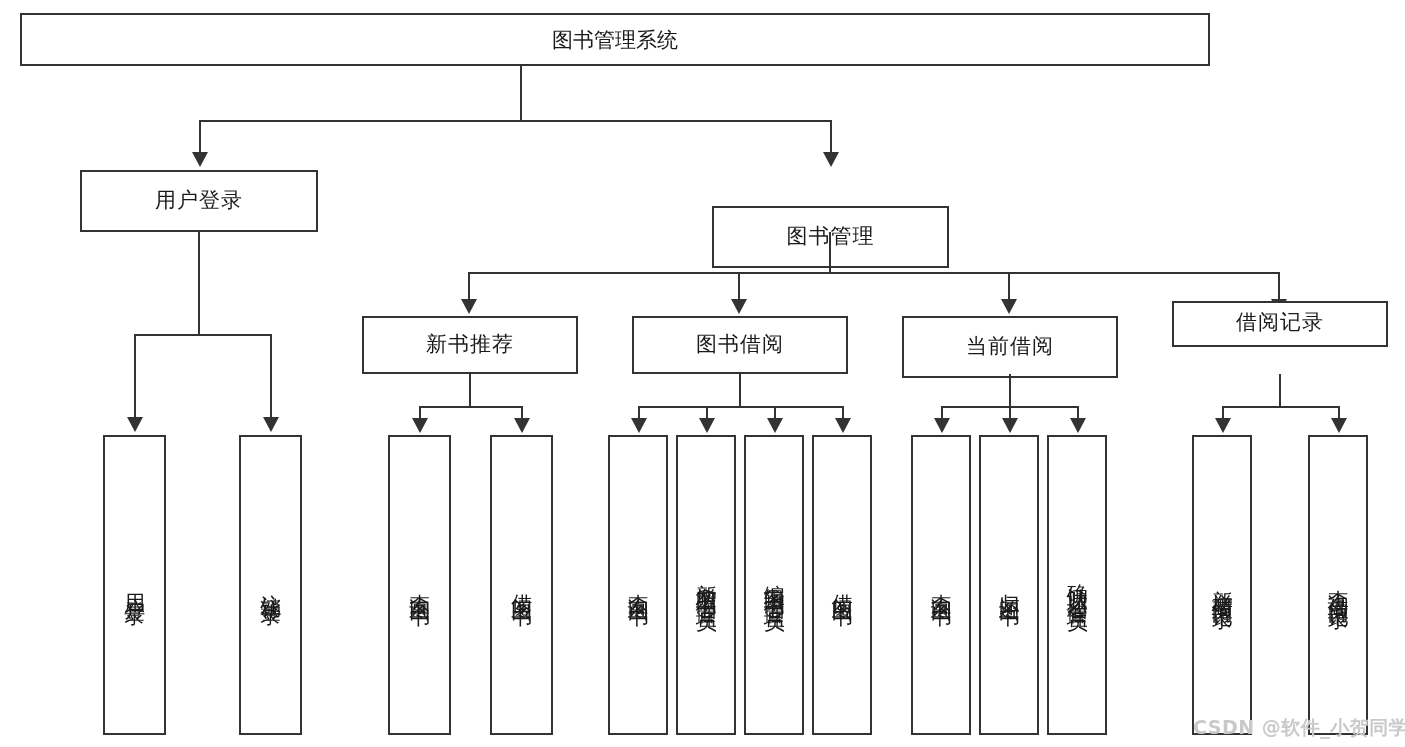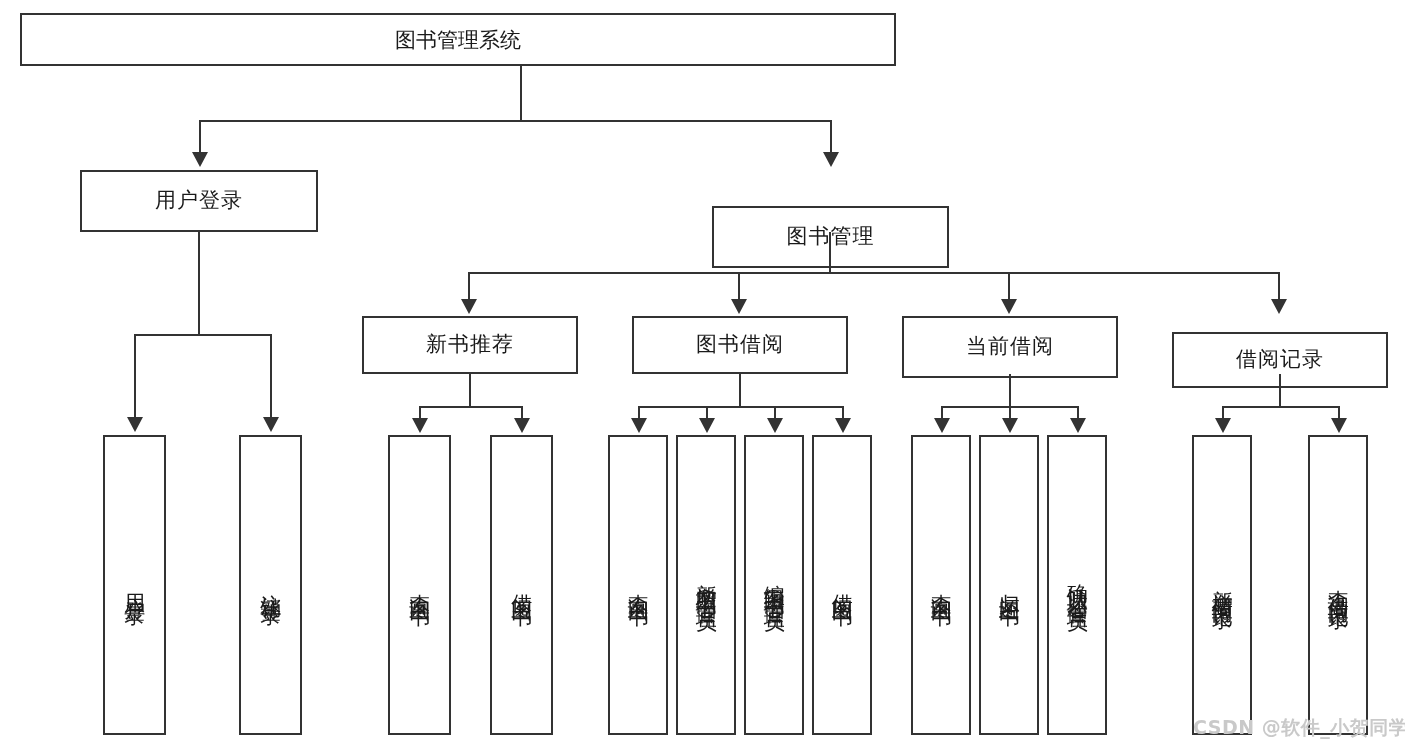--- a/index.html
+++ b/index.html
@@ -71,21 +71,21 @@
     font-size: 19px;
     white-space: nowrap;
     letter-spacing: 0.5px;
   }
 </style>
 </head>
 <body>
 
 <div id="canvas">
 
-  <div class="node root" style="left:20px; top:13px; width:876px; height:53px;">
+  <div class="node root" style="left:20px; top:13px; width:1190px; height:53px;">
     <span>图书管理系统</span>
   </div>
 
   <div class="edge v" style="left:520px; top:66px; width:2px; height:56px;"></div>
 
   <div class="edge h" style="left:199px; top:120px; width:633px; height:2px;"></div>
 
   <div class="edge v" style="left:199px; top:120px; width:2px; height:33px;"></div>
   <div class="arrow" style="left:192px; top:152px;"></div>
 
@@ -120,21 +120,21 @@
 
   <div class="node horiz" style="left:362px; top:316px; width:216px; height:58px;">
     <span>新书推荐</span>
   </div>
   <div class="node horiz" style="left:632px; top:316px; width:216px; height:58px;">
     <span>图书借阅</span>
   </div>
   <div class="node horiz" style="left:902px; top:316px; width:216px; height:62px;">
     <span>当前借阅</span>
   </div>
-  <div class="node horiz" style="left:1172px; top:332px; width:216px; height:56px;">
+  <div class="node horiz" style="left:1172px; top:301px; width:216px; height:46px;font-family:Liberation Mono, monospace;">
     <span>借阅记录</span>
   </div>
 
   <div class="edge v" style="left:469px; top:374px; width:2px; height:34px;"></div>
   <div class="edge h" style="left:419px; top:406px; width:104px; height:2px;"></div>
   <div class="edge v" style="left:419px; top:406px; width:2px; height:14px;"></div>
   <div class="arrow" style="left:412px; top:418px;"></div>
   <div class="edge v" style="left:521px; top:406px; width:2px; height:14px;"></div>
   <div class="arrow" style="left:514px; top:418px;"></div>
 

